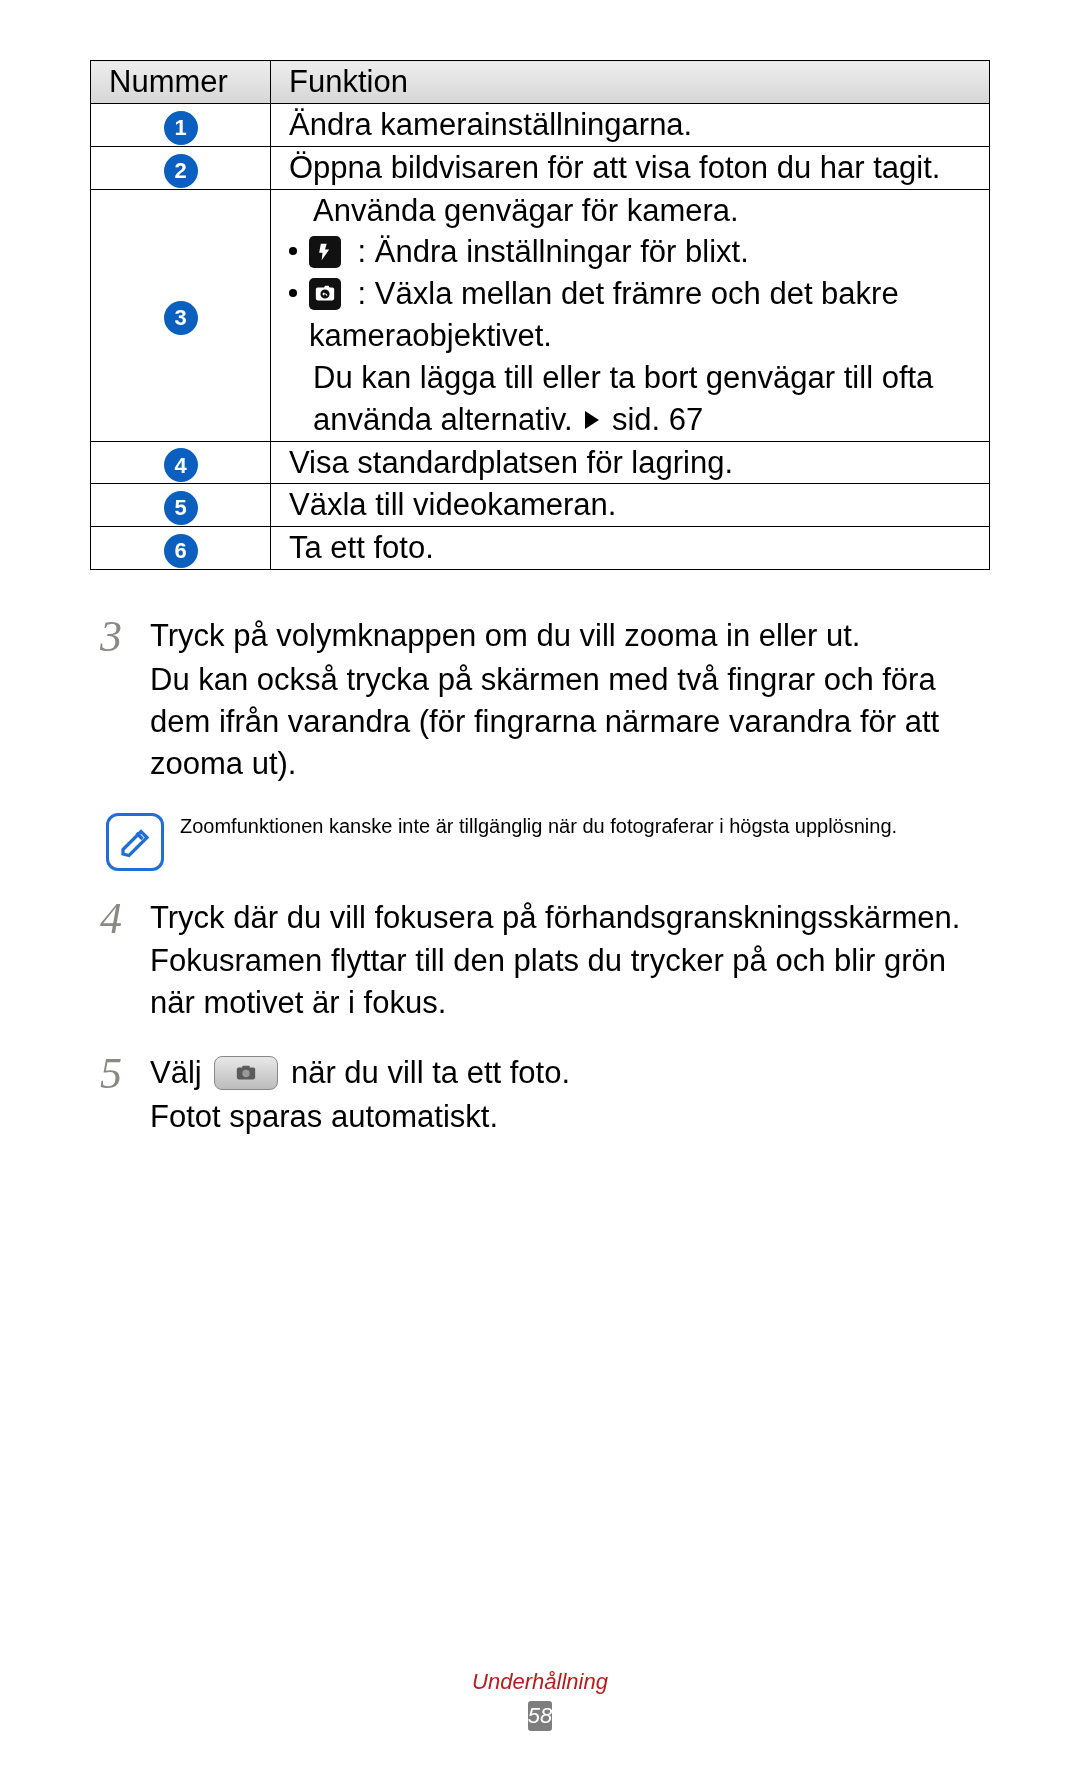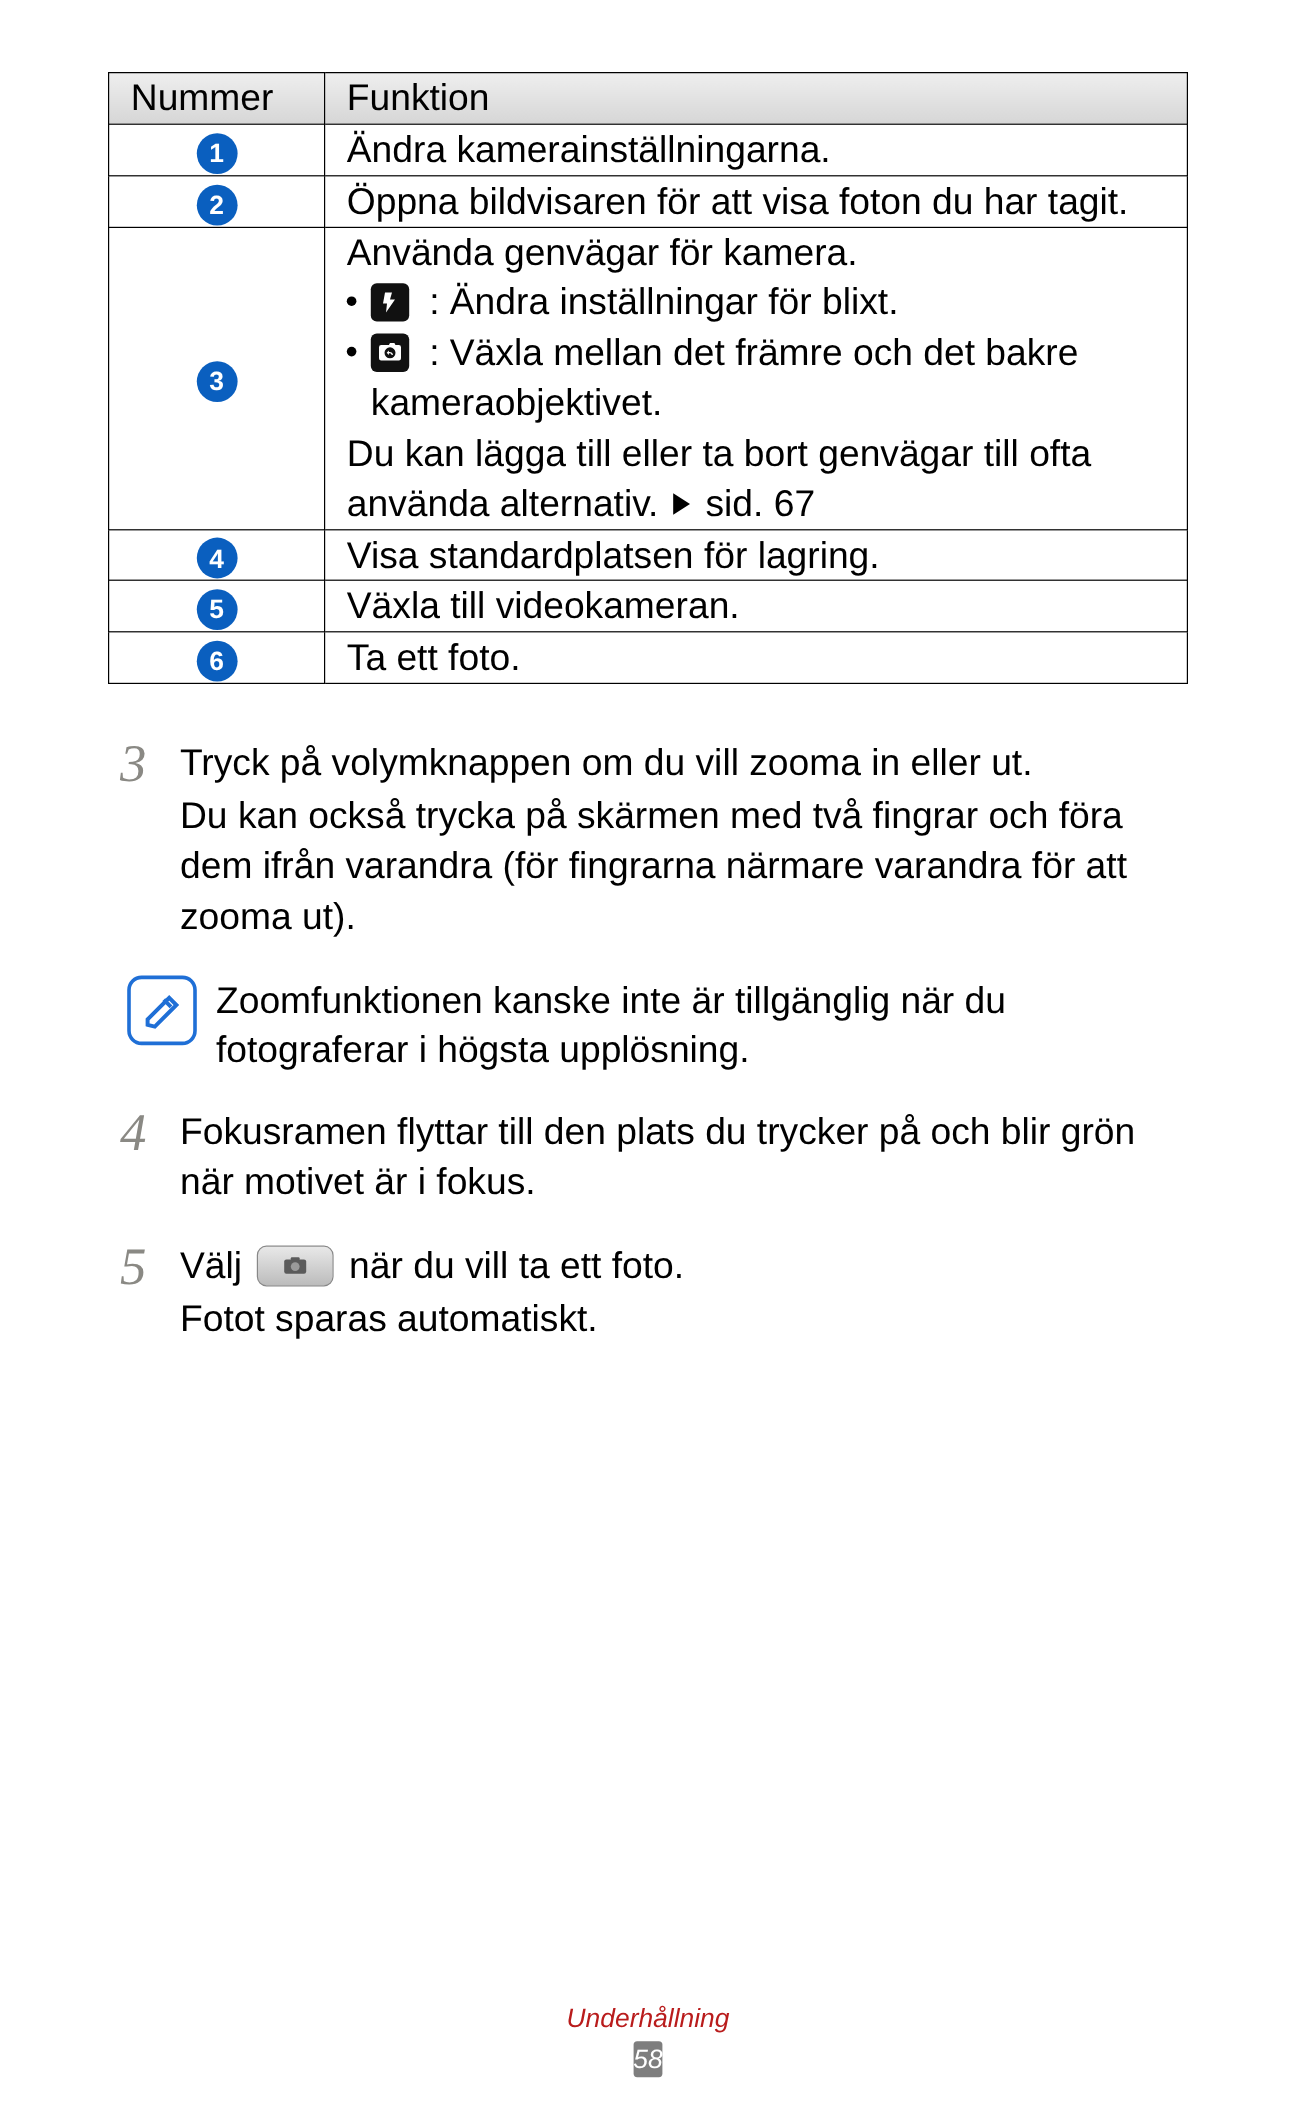--- a/index.html
+++ b/index.html
@@ -8,21 +8,21 @@
 
   
   .tbl { width: 100%; border-collapse: collapse; margin-bottom: 45px; }
   .tbl th, .tbl td { border: 1px solid #000; padding: 0 18px; vertical-align: middle; font-size: 31px; line-height: 1.35; text-align: left; }
   .tbl th { background: linear-gradient(#eee, #d6d6d6); font-weight: 400; }
   .tbl td.numcol { text-align: center; vertical-align: middle; width: 180px; }
   .tbl .bullet-list { list-style: none; padding-left: 0; }
   .tbl .bullet-list li { display: flex; align-items: flex-start; margin: 0 0; }
   .tbl .bullet-list li .dot { width: 8px; height: 8px; background: #000; border-radius: 50%; display: inline-block; margin-top: 16px; margin-right: 12px; flex: none; }
   .tbl .bullet-list li .content { flex: 1; }
-  .subtxt { display: block; }
+  .subtxt { display: block; margin-left: 24px; }
 
   
   .circ { display: inline-flex; align-items: center; justify-content: center; width: 34px; height: 34px; border-radius: 50%; background: #0a5fbf; color: #fff; font-weight: 700; font-size: 22px; }
 
   
   .sq-icon { display: inline-flex; align-items: center; justify-content: center; width: 32px; height: 32px; background: #111; color: #fff; font-size: 16px; border-radius: 5px; margin-right: 8px; vertical-align: middle; position: relative; top: -2px; }
   .sq-icon.flash svg { width: 20px; height: 20px; }
   .sq-icon.swap svg { width: 22px; height: 22px; }
 
   .tri { display: inline-block; width: 0; height: 0; border-left: 14px solid #000; border-top: 9px solid transparent; border-bottom: 9px solid transparent; vertical-align: middle; margin: 0 4px 4px 4px; }
@@ -31,21 +31,21 @@
   .steps { padding-left: 10px; }
   .step { display: flex; margin-bottom: 26px; }
   .step .num { flex: none; width: 50px; font-family: Georgia, "Times New Roman", serif; font-style: italic; font-size: 44px; color: #8a8984; line-height: 1; padding-top: 0; }
   .step .txt { flex: 1; font-size: 31px; line-height: 1.35; }
   .step .txt p { margin-bottom: 2px; }
 
   
   .note { display: flex; margin: 14px 0 26px 6px; }
   .note .note-icon { flex: none; width: 58px; height: 58px; border: 3px solid #1f6fd6; border-radius: 12px; display: flex; align-items: center; justify-content: center; margin-right: 16px; }
   .note .note-icon svg { width: 36px; height: 36px; }
-  .note .note-txt { flex: 1; font-size: 31px; line-height: 1.35; }
+  .note .note-txt { flex: 1; font-size: 20px; line-height: 1.35; }
 
   
   .cam-btn { display: inline-flex; align-items: center; justify-content: center; width: 64px; height: 34px; background: linear-gradient(#e8e8e8, #bcbcbc); border: 1px solid #888; border-radius: 8px; vertical-align: middle; position: relative; top: -2px; margin: 0 4px; }
   .cam-btn svg { width: 22px; height: 18px; }
 
   
   .footer { position: absolute; bottom: 40px; left: 0; right: 0; text-align: center; }
   .footer .sec { font-style: italic; font-size: 22px; color: #b91c1c; margin-bottom: 6px; }
   .footer .pg { display: inline-block; background: #7e7e7e; color: #fff; font-size: 22px; font-style: italic; padding: 2px 0; border-radius: 3px; }
 </style>
@@ -133,20 +133,21 @@
             <path fill="none" stroke="#1f6fd6" stroke-width="2.2" d="M4 20l4 1 12-12-4-4L4 17v3z"></path>
             <path fill="none" stroke="#1f6fd6" stroke-width="2.2" d="M13 6l4 4"></path>
           </svg>
       </div>
       <div class="note-txt">Zoomfunktionen kanske inte är tillgänglig när du fotograferar i högsta upplösning.</div>
     </div>
 
     <div class="step">
       <div class="num">4</div>
       <div class="txt">
+        <p>Tryck där du vill fokusera på förhandsgranskningsskärmen.</p>
         <p>Fokusramen flyttar till den plats du trycker på och blir grön när motivet är i fokus.</p>
       </div>
     </div>
 
     <div class="step">
       <div class="num">5</div>
       <div class="txt">
         <p>
           <span>Välj </span><span class="cam-btn">
             <svg viewBox="0 0 24 18">

